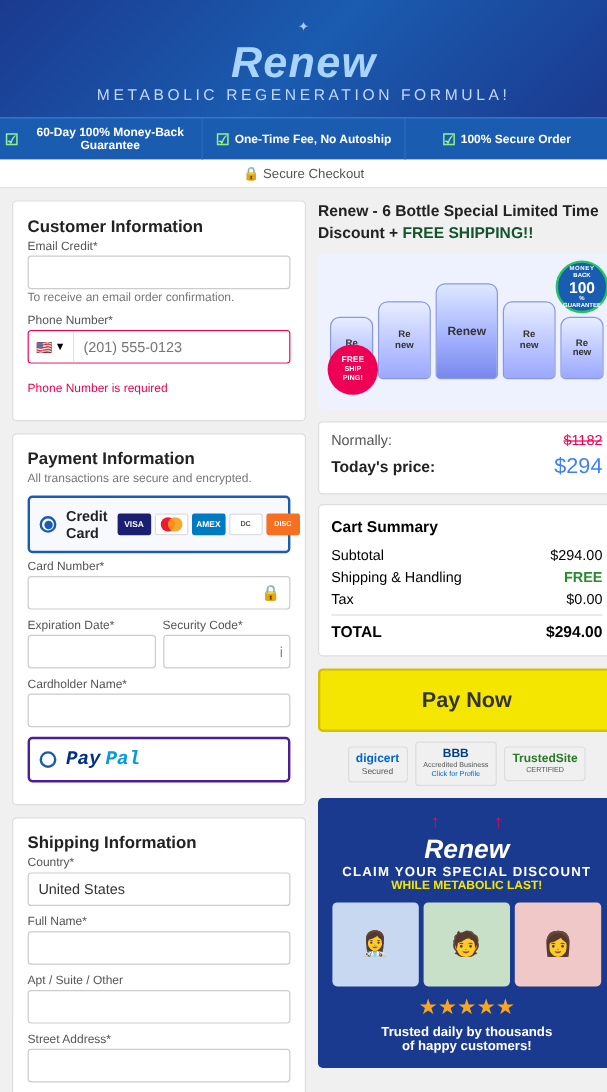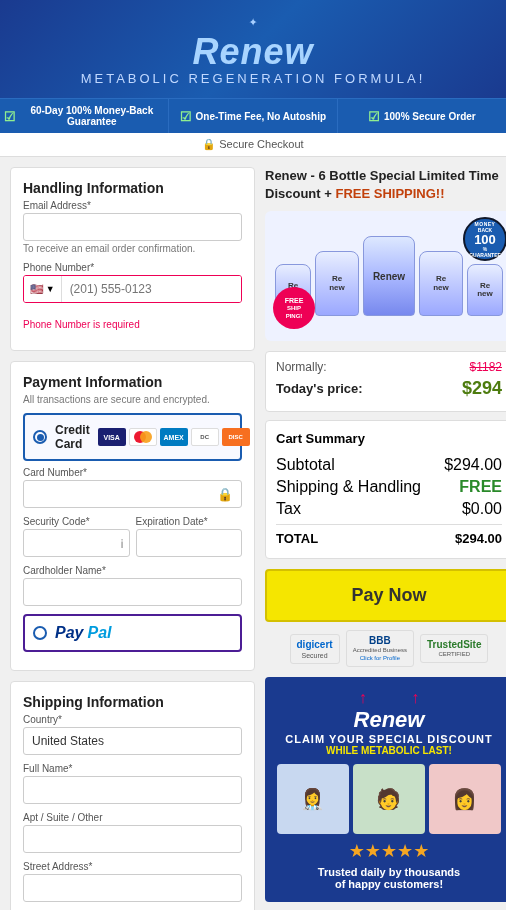--- a/index.html
+++ b/index.html
@@ -49,49 +49,49 @@
     .card-icon { width: 28px; height: 18px; border-radius: 2px; display: flex; align-items: center; justify-content: center; font-size: 7px; font-weight: bold; color: white; }
     .visa { background: #1a1f71; }
     .mc { background: white; border: 1px solid #ddd; }
     .amex { background: #007bc1; }
     .diners { background: white; border: 1px solid #ddd; color: #555; }
     .disc { background: #f76f20; }
 
     .card-number-wrapper { position: relative; }
     .card-number-wrapper .lock { position: absolute; right: 8px; top: 50%; transform: translateY(-50%); color: #888; font-size: 13px; }
 
-    .paypal-logo { display: flex; align-items: flex-end; gap: 4px; }
+    .paypal-logo { display: flex; align-items: flex-end; gap: 4px; font-family: Liberation Mono, monospace; }
     .paypal-p1 { color: #003087; font-weight: bold; font-style: italic; font-size: 16px; }
     .paypal-p2 { color: #009cde; font-weight: bold; font-style: italic; font-size: 16px; }
 
     
     .form-select { width: 100%; border: 1px solid #ccc; border-radius: 3px; padding: 6px 8px; font-size: 12px; color: #333; background: white; appearance: none; outline: none; }
 
     
     .product-title { font-size: 13px; font-weight: bold; color: #222; margin-bottom: 8px; line-height: 1.4; }
-    .free-ship { color: #c2410c; }
+    .free-ship { color: #14532d; }
     .product-image-area { position: relative; background: #eef2ff; border-radius: 6px; padding: 10px; margin-bottom: 10px; min-height: 130px; display: flex; align-items: center; justify-content: center; }
     .bottles-container { display: flex; align-items: flex-end; justify-content: center; gap: 4px; }
     .bottle { background: linear-gradient(180deg, #e8eeff 0%, #c0caff 50%, #9ba8ff 100%); border-radius: 8px 8px 4px 4px; display: flex; align-items: center; justify-content: center; font-size: 8px; font-weight: bold; color: #333; text-align: center; line-height: 1.1; border: 1px solid #8898dd; }
     .bottle-lg { width: 52px; height: 80px; }
     .bottle-md { width: 44px; height: 65px; }
     .bottle-sm { width: 36px; height: 52px; }
-    .badge-100 { position: absolute; top: 6px; right: 6px; width: 44px; height: 44px; background: #1a5cb0; border-radius: 50%; border: 2px solid #0f172a; display: flex; flex-direction: column; align-items: center; justify-content: center; color: white; font-size: 6px; font-weight: bold; text-align: center; }
+    .badge-100 { position: absolute; top: 6px; right: 6px; width: 44px; height: 44px; background: #1a5cb0; border-radius: 50%; border: 2px solid #22c55e; display: flex; flex-direction: column; align-items: center; justify-content: center; color: white; font-size: 6px; font-weight: bold; text-align: center; }
     .badge-100-num { font-size: 13px; font-weight: bold; line-height: 1; }
     .free-ship-badge { position: absolute; bottom: 12px; left: 8px; background: #e05; color: white; border-radius: 50%; width: 42px; height: 42px; display: flex; flex-direction: column; align-items: center; justify-content: center; font-size: 6px; font-weight: bold; text-align: center; line-height: 1.2; }
 
     .price-row { display: flex; justify-content: space-between; align-items: center; margin-bottom: 4px; }
     .normally { color: #555; font-size: 12px; }
     .strikethrough { color: #e05; text-decoration: line-through; font-size: 12px; }
     .today-label { font-weight: bold; font-size: 13px; color: #222; }
-    .today-price { color: #4d7c0f; font-size: 18px; font-weight: bold; }
+    .today-price { color: #3b82f6; font-size: 18px; font-weight: normal; }
 
     .cart-summary { background: white; border: 1px solid #ddd; border-radius: 4px; padding: 10px; margin-bottom: 10px; }
     .cart-title { font-size: 13px; font-weight: bold; margin-bottom: 8px; }
-    .cart-row { display: flex; justify-content: space-between; font-size: 16px; padding: 2px 0; }
+    .cart-row { display: flex; justify-content: space-between; font-size: 12px; padding: 2px 0; }
     .cart-row.total { font-weight: bold; font-size: 13px; border-top: 1px solid #ddd; padding-top: 6px; margin-top: 4px; }
 
     .pay-btn { width: 100%; background: #f5e600; border: 2px solid #d4c000; border-radius: 4px; padding: 14px; font-size: 18px; font-weight: bold; color: #333; cursor: pointer; text-align: center; margin-bottom: 8px; }
 
     .trust-logos { display: flex; gap: 6px; justify-content: center; align-items: center; margin-bottom: 10px; }
     .trust-logo { border: 1px solid #ddd; border-radius: 3px; padding: 3px 6px; font-size: 8px; color: #555; text-align: center; line-height: 1.3; }
     .trust-logo .tl-brand { font-weight: bold; font-size: 10px; }
     .digicert-blue { color: #0066cc; }
     .bbb-blue { color: #003f87; }
     .trusted-green { color: #2a7a2a; }
@@ -142,23 +142,23 @@
     <span>🔒</span>
     <span>Secure Checkout</span>
   </div>
 </div>
 
 <div class="main-layout">
 
   <div class="left-col">
 
     <div class="section">
-      <div class="section-title">Handling Information</div>
-      <div class="form-group">
-        <label class="form-label">Email Address*</label>
+      <div class="section-title">Customer Information</div>
+      <div class="form-group">
+        <label class="form-label">Email Credit*</label>
         <input class="form-input" type="email" style="">
         <div class="form-hint">To receive an email order confirmation.</div>
       </div>
       <div class="form-group">
         <label class="form-label">Phone Number*</label>
         <div class="phone-wrapper">
           <div class="phone-flag">
             <span>🇺🇸</span>
             <span style="font-size:9px;">▼</span>
           </div>
@@ -194,29 +194,29 @@
       <div class="form-group">
         <label class="form-label">Card Number*</label>
         <div class="card-number-wrapper">
           <input class="form-input" type="text" style="">
           <span class="lock">🔒</span>
         </div>
       </div>
 
       <div class="form-row">
         <div class="form-group" style="flex:1;">
+          <label class="form-label">Expiration Date*</label>
+          <input class="form-input" type="text" style="">
+        </div>
+        <div class="form-group" style="flex:1;">
           <label class="form-label">Security Code*</label>
           <div style="position:relative;">
             <input class="form-input" type="text" style="">
             <span style="position:absolute; right:6px; top:50%; transform:translateY(-50%); color:#888; font-size:12px;">ℹ</span>
           </div>
-        </div>
-        <div class="form-group" style="flex:1;">
-          <label class="form-label">Expiration Date*</label>
-          <input class="form-input" type="text" style="">
         </div>
       </div>
 
       <div class="form-group">
         <label class="form-label">Cardholder Name*</label>
         <input class="form-input" type="text" style="">
       </div>
 
       <div class="payment-option">
         <div class="radio-btn"></div>

